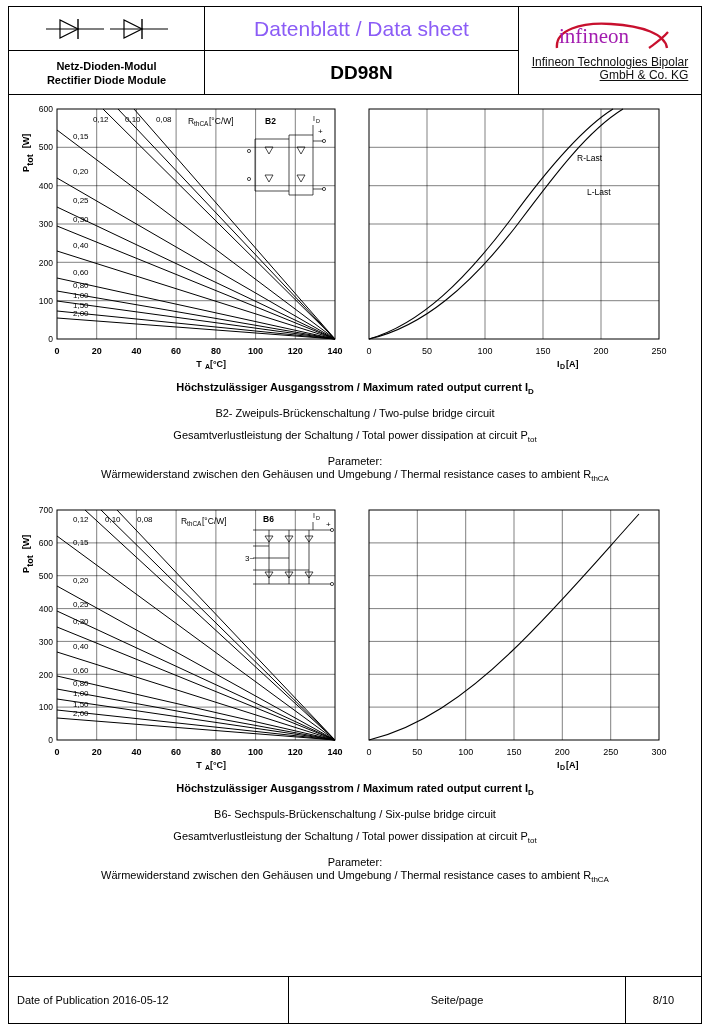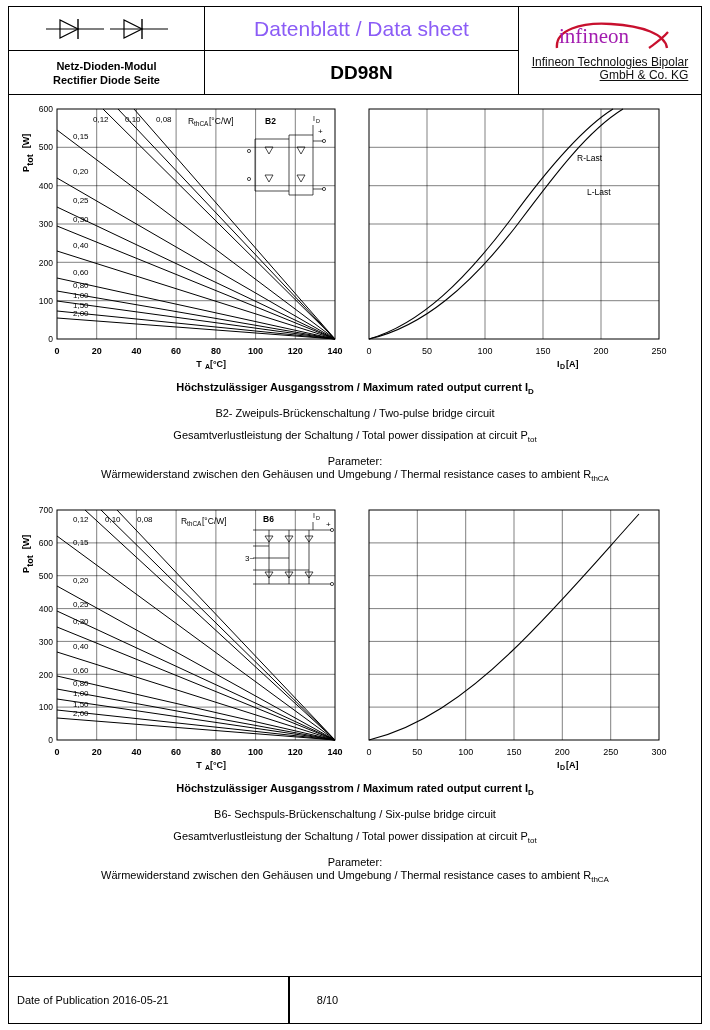--- a/index.html
+++ b/index.html
@@ -151,21 +151,21 @@
             <line x1="32" y1="3" x2="32" y2="23" stroke="#000" stroke-width="1.4"></line>
           </svg>
           <svg class="diode-sym" viewBox="0 0 58 26">
             <line x1="0" y1="13" x2="58" y2="13" stroke="#000" stroke-width="1.2"></line>
             <polygon points="14,4 14,22 32,13" fill="none" stroke="#000" stroke-width="1.2"></polygon>
             <line x1="32" y1="3" x2="32" y2="23" stroke="#000" stroke-width="1.4"></line>
           </svg>
         </div>
         <div class="hdr-title-de">
           <span>Netz-Dioden-Modul</span>
-          <span>Rectifier Diode Seite</span>
+          <span>Rectifier Diode Module</span>
         </div>
       </div>
       <div class="hdr-mid">
         <div class="hdr-datasheet">Datenblatt / Data sheet</div>
         <div class="hdr-part">DD98N</div>
       </div>
       <div class="hdr-right">
         <div class="logo-wrap">
           <svg class="logo-swoosh" viewBox="0 0 120 30">
             <path d="M4 26 C 2 8, 28 0, 58 2 C 90 4, 112 12, 114 26" fill="none" stroke="#c8102e" stroke-width="2.4"></path>
@@ -493,18 +493,19 @@
           <span>Gesamtverlustleistung der Schaltung / Total power dissipation at circuit P</span><sub>tot</sub>
         </div>
         <div class="cap-line">Parameter:</div>
         <div>
           <span>Wärmewiderstand zwischen den Gehäusen und Umgebung / Thermal resistance cases to ambient R</span><sub>thCA</sub>
         </div>
       </div>
     </div>
 
     <div class="footer">
-      <div class="f-cell f1">Date of Publication  2016-05-21</div>
+      <div class="f-cell f1">Date of Publication  2016-05-12</div>
+      <div class="f-cell f3">Seite/page</div>
       <div class="f-cell f4">8/10</div>
     </div>
 
   </div>
 </div>
 
 </body></html>

